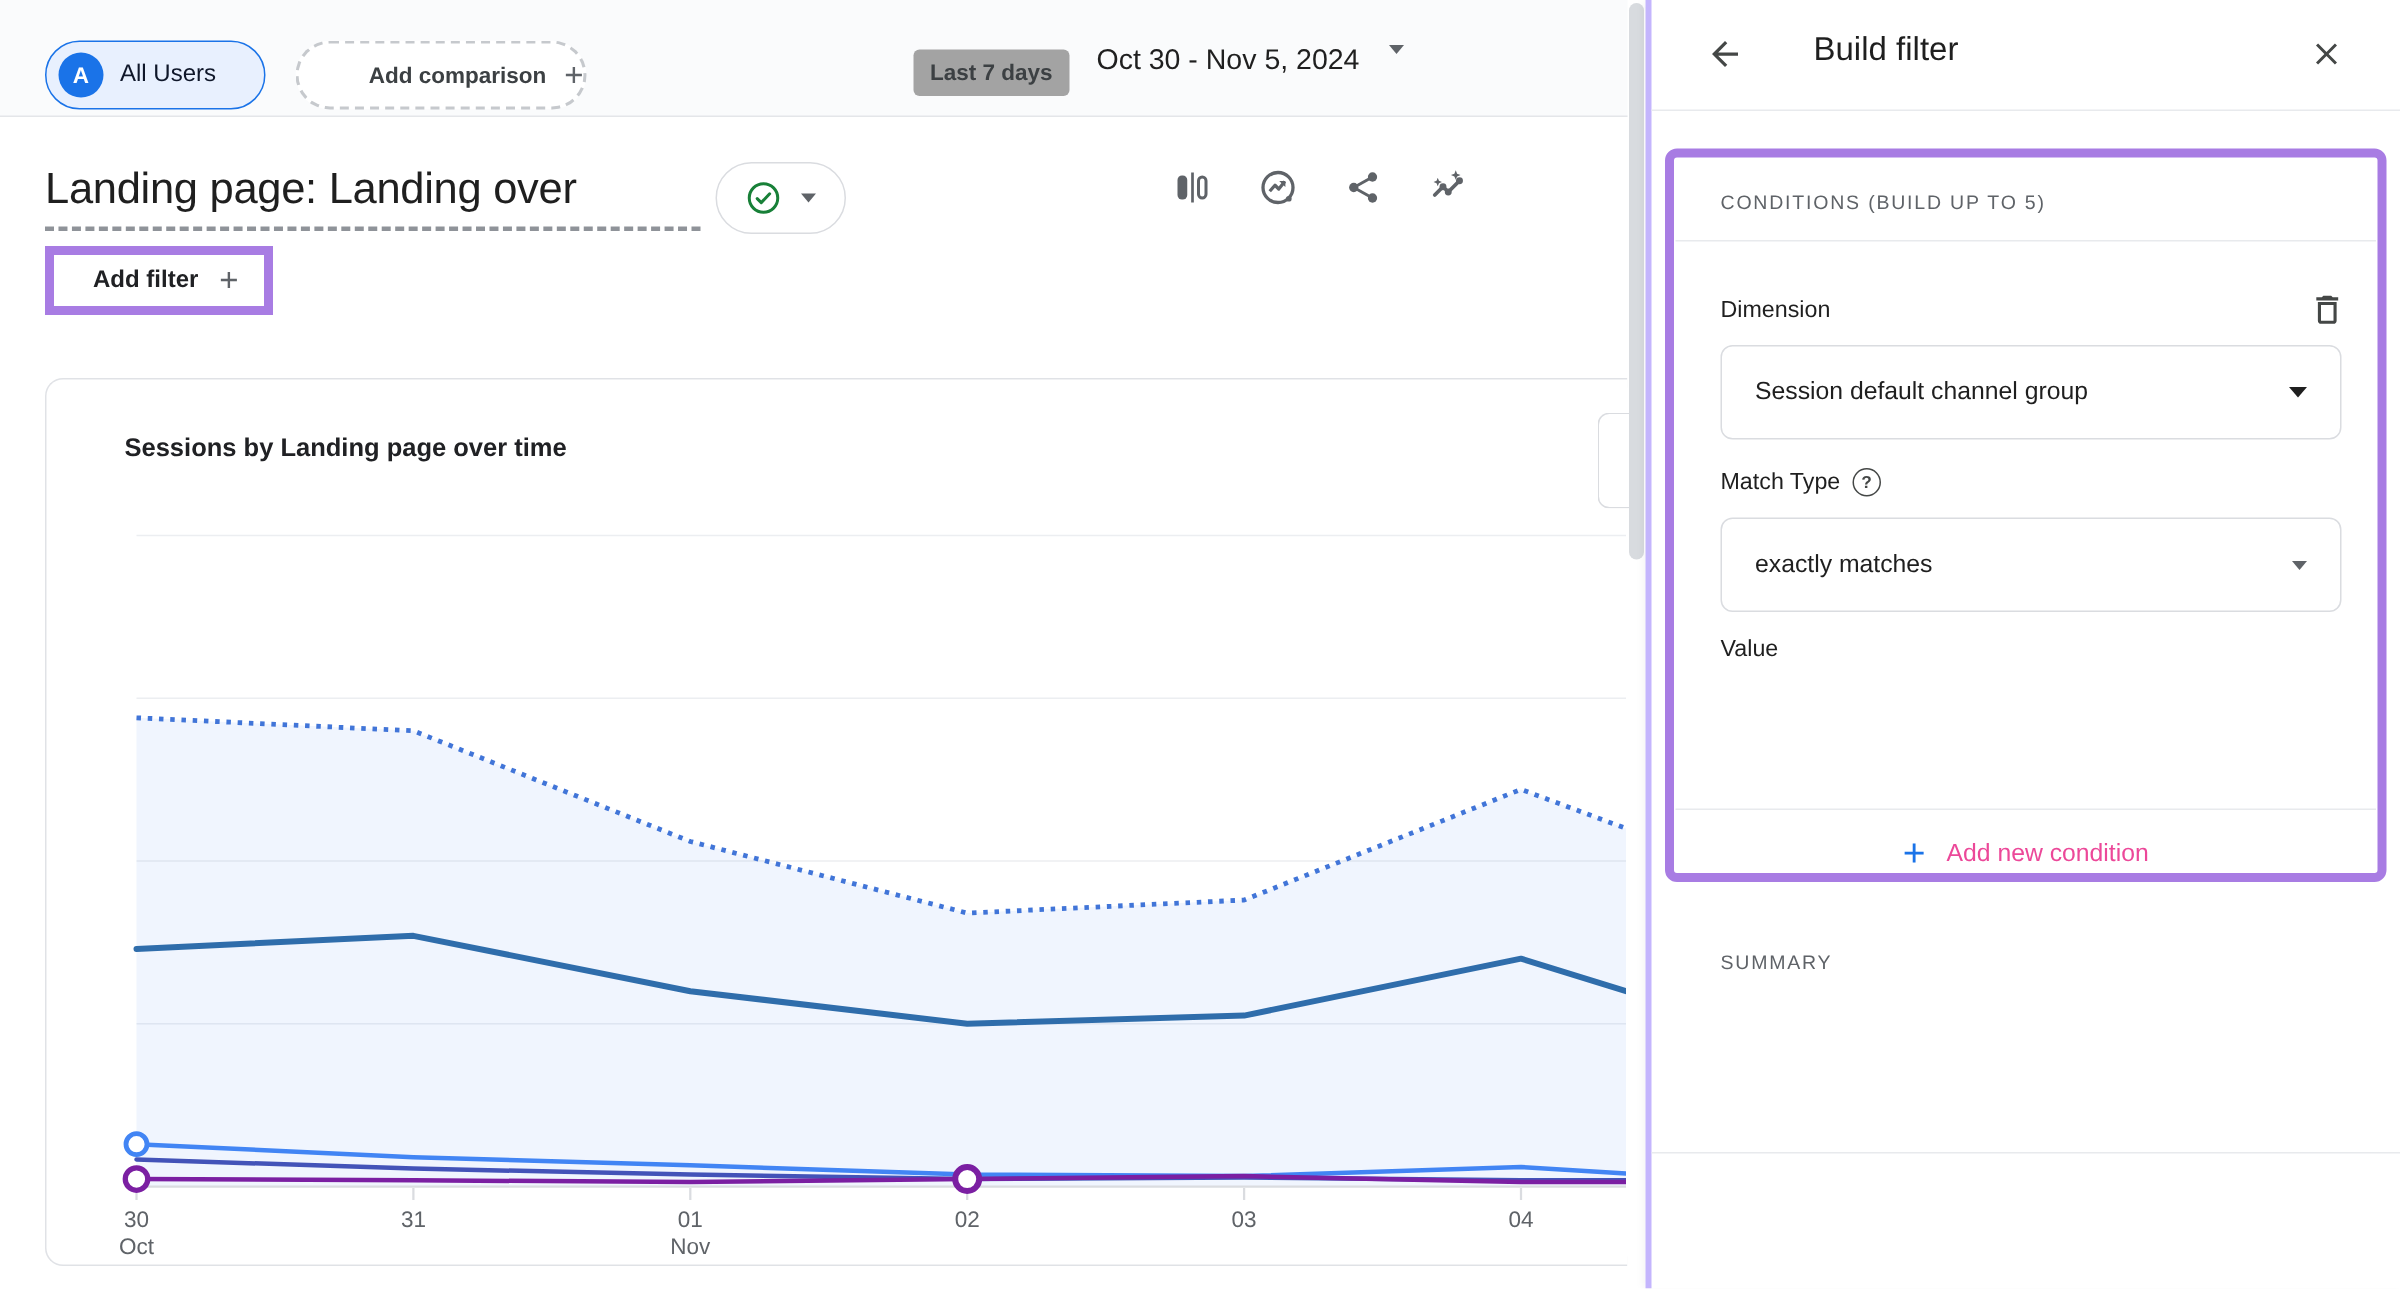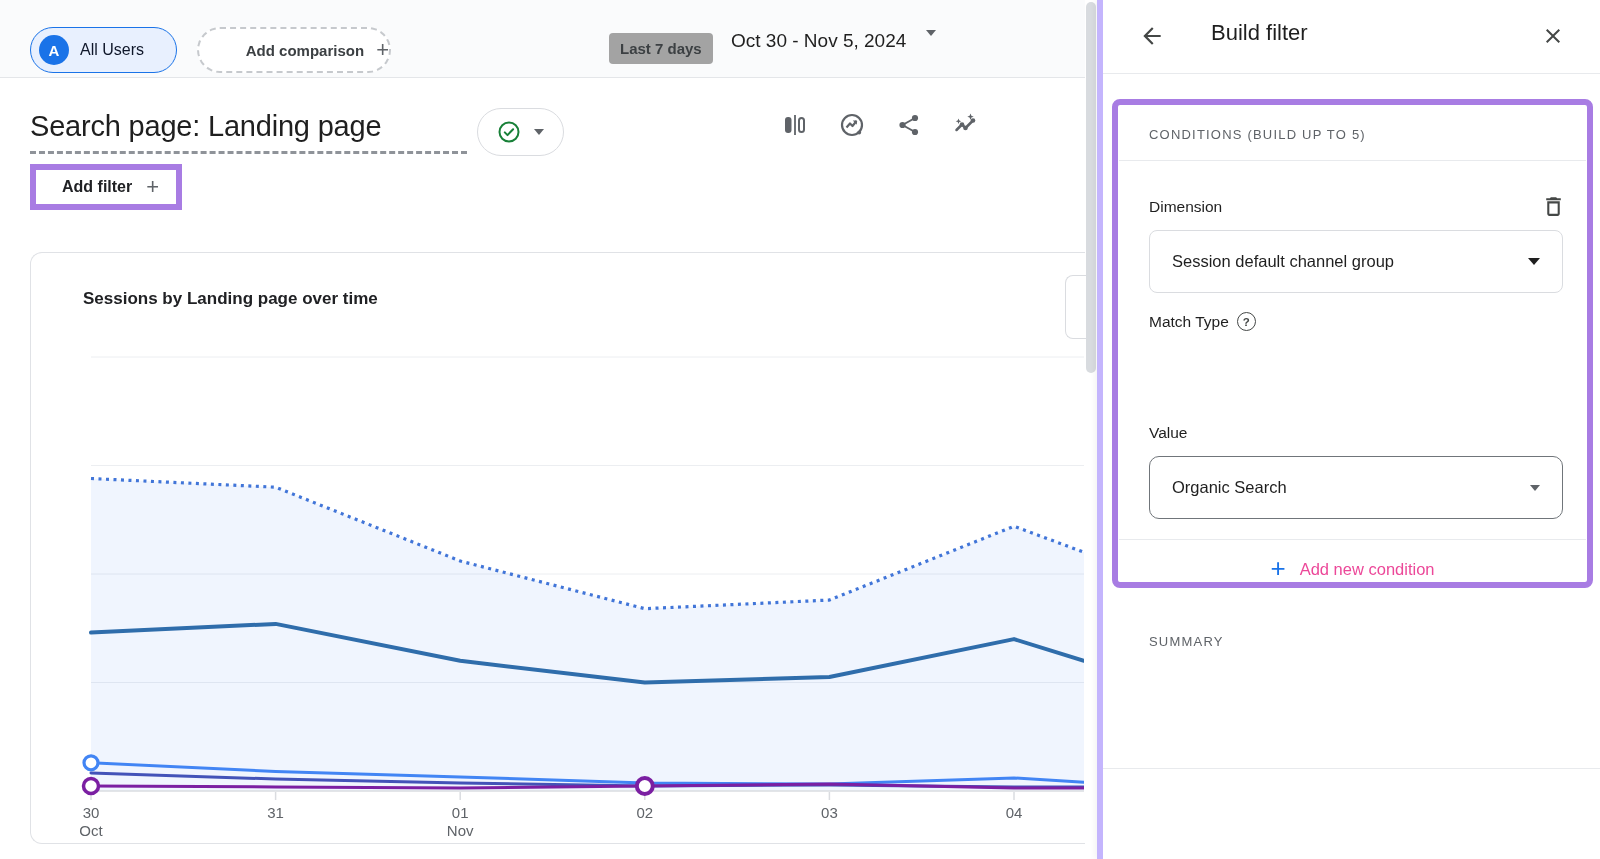--- a/index.html
+++ b/index.html
@@ -38,21 +38,21 @@
   .addfilter .lbl{font-size:16px;font-weight:600;color:#202124;white-space:nowrap}
   
   .card{left:30px;top:252px;width:1055px;height:592px;background:#fff;border:1px solid #e0e2e6;border-right:none;
     border-radius:12px 0 0 12px;box-sizing:border-box}
   .chart-title{left:52px;top:36px;font-size:17px;font-weight:700;color:#202124}
   .partial-btn{left:1065px;top:275px;width:21px;height:62px;background:#fff;border:1px solid #dadce0;border-right:none;
     border-radius:8px 0 0 8px}
   
   .scrollthumb{left:1086px;top:2px;width:10px;height:371px;border-radius:5px;background:#d8dbdf}
   
-  .panel{left:1097px;top:0;width:503px;height:859px;background:#fff;border-left:6px solid #c4b5fd;
+  .panel{left:1097px;top:0;width:503px;height:859px;background:#fff;border-left:4px solid #c4b5fd;
     box-shadow:-2px 0 6px rgba(0,0,0,.05);box-sizing:border-box}
   .panel .hdr-title{left:108px;top:20px;font-size:22px;color:#1f1f1f}
   .hdiv{height:1px;background:#e8eaed}
   .purplebox{left:9px;top:99px;width:481px;height:489px;border:6px solid #a87ce3;border-radius:8px;box-sizing:border-box}
   .sec-heading{font-size:13px;color:#5f6368;letter-spacing:1.2px}
   .fld-label{font-size:15.5px;color:#1f1f1f;display:flex;align-items:center;gap:8px}
   .gselect{width:414px;height:63px;border:1px solid #dadce0;border-radius:8px;background:#fff;box-sizing:border-box;
     display:flex;align-items:center;justify-content:space-between;padding:0 22px;font-size:16.5px;color:#1f1f1f;cursor:pointer}
   .gselect.focused{border:1px solid #70757a;border-radius:10px}
   .helpicon{width:17px;height:17px;border:1.5px solid #444746;border-radius:50%;font-size:11.5px;color:#444746;
@@ -79,21 +79,21 @@
   <span class="plus">+</span>
 </div>
 
 <div class="abs last7">Last 7 days</div>
 
 <div class="abs daterange">
   <span>Oct 30 - Nov 5, 2024</span>
   <span class="caret"></span>
 </div>
 
-<div class="abs report-title">Search page: Landing page</div>
+<div class="abs report-title">Landing page: Landing over</div>
 <div class="abs title-underline"></div>
 
 <div class="abs checkpill">
   <svg width="24" height="24" viewBox="0 0 24 24">
     <circle cx="12" cy="12" r="9.5" fill="none" stroke="#188038" stroke-width="2"></circle>
     <path d="M7.8 12.4l2.7 2.7 5.6-5.9" fill="none" stroke="#188038" stroke-width="2" stroke-linecap="round" stroke-linejoin="round"></path>
   </svg>
   <span class="caret"></span>
 </div>
 
@@ -189,26 +189,26 @@
   </svg>
   <div class="abs gselect" style="left:46px;top:230px">
     <span>Session default channel group</span>
     <span class="caret dark"></span>
   </div>
 
   <div class="abs fld-label" style="left:46px;top:312px">
     <span>Match Type</span>
     <span class="helpicon">?</span>
   </div>
+  <div class="abs gselect" style="left:46px;top:345px">
+    <span>exactly matches</span>
+    <span class="caret"></span>
+  </div>
 
   <div class="abs fld-label" style="left:46px;top:424px">Value</div>
-  <div class="abs gselect focused" style="left:46px;top:456px">
-    <span>Organic Search</span>
-    <span class="caret"></span>
-  </div>
 
   <div class="abs hdiv" style="left:16px;top:539px;width:467px"></div>
   <div class="abs addcond">
     <span class="plusb">+</span>
     <span class="lbl">Add new condition</span>
   </div>
 
   <div class="abs sec-heading" style="left:46px;top:634px">SUMMARY</div>
   <div class="abs hdiv" style="left:0;top:768px;width:503px"></div>
 </div>

